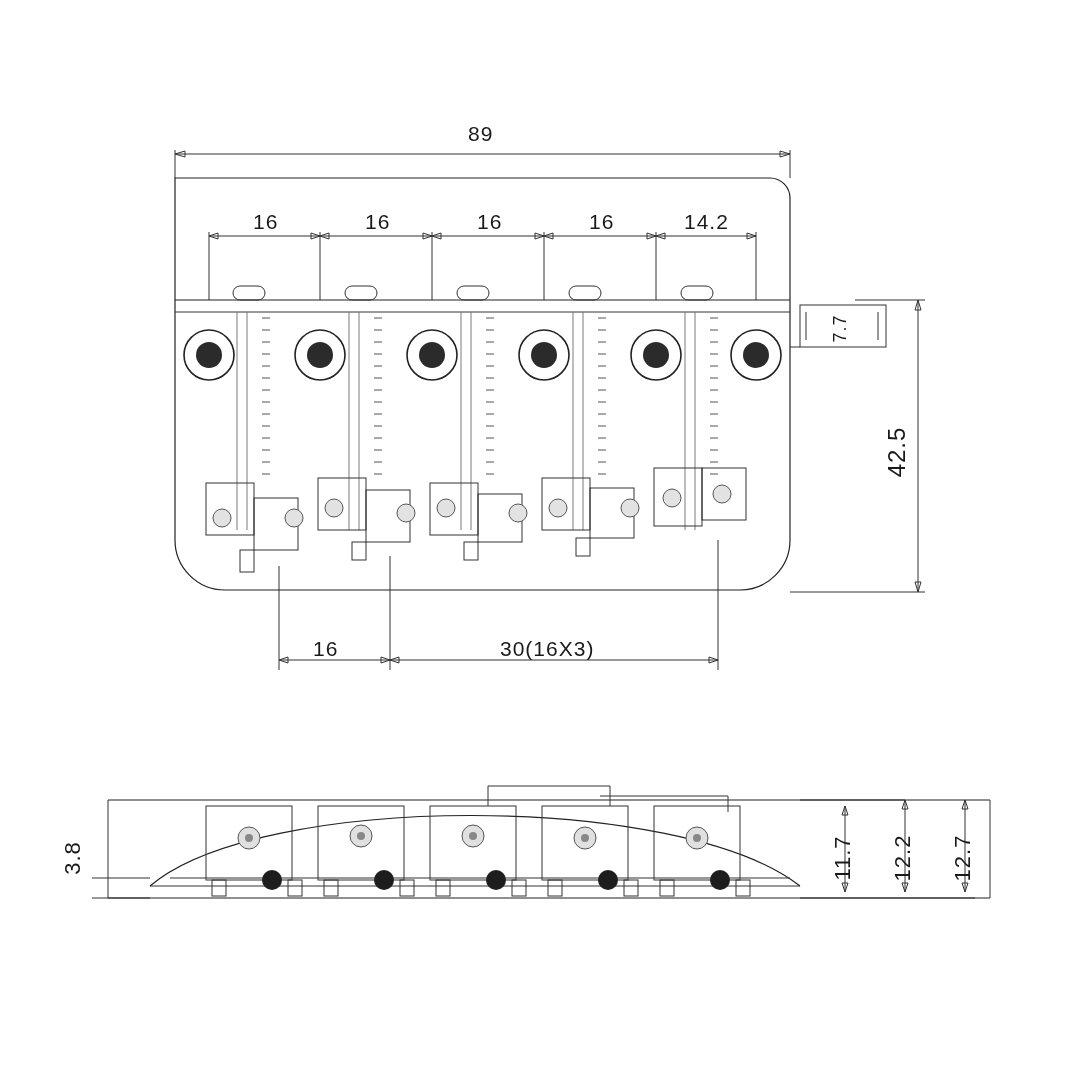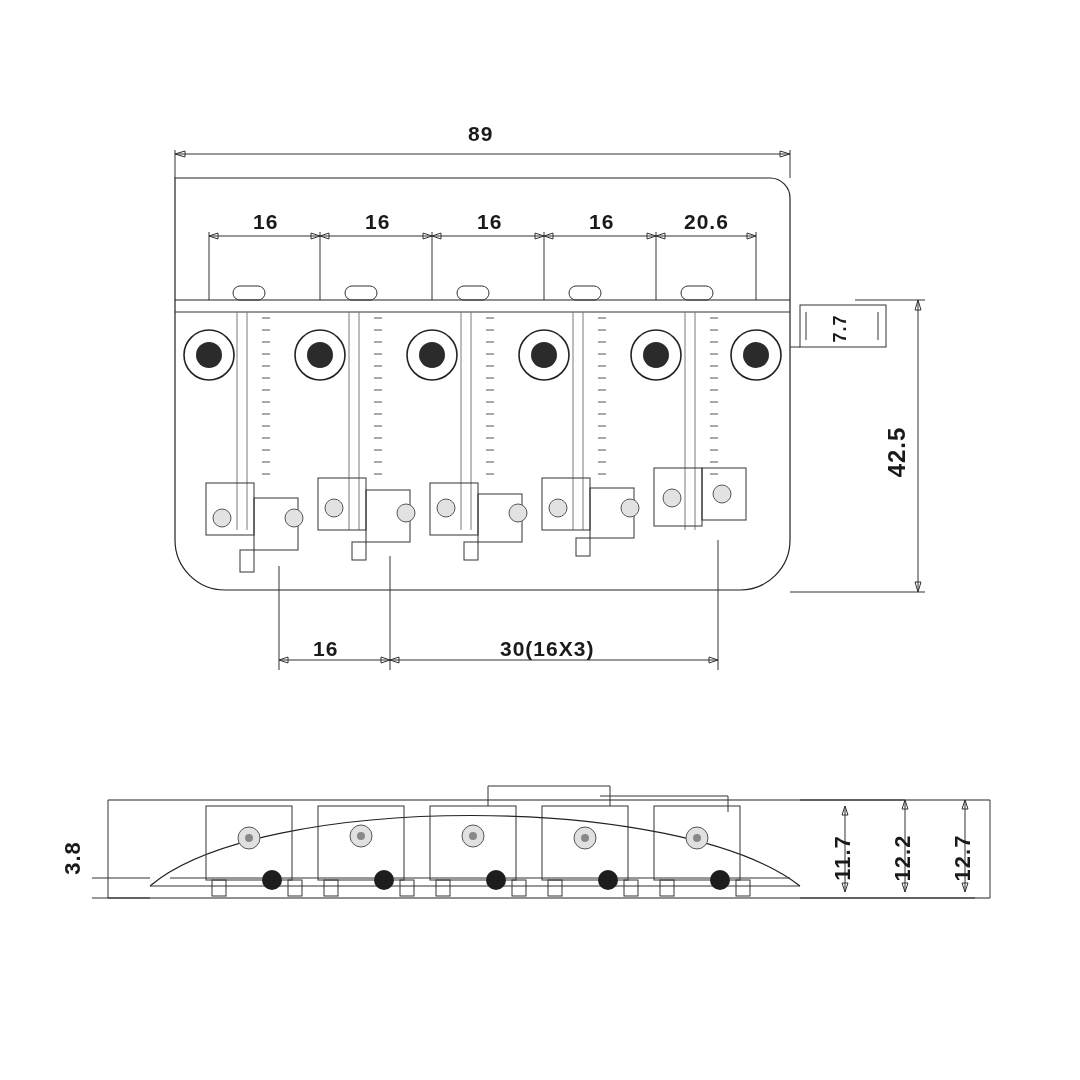--- a/index.html
+++ b/index.html
@@ -1,17 +1,17 @@
 <!DOCTYPE html>
 <html><head>
 <meta charset="utf-8">
 <style>
   html,body{margin:0;padding:0;background:#ffffff;}
   body{width:1080px;height:1080px;font-family:"Liberation Sans",sans-serif;color:#1a1a1a;overflow:hidden;}
-  #sheet{position:relative;width:1080px;height:916px;background:#fff;font-weight:bold;}
+  #sheet{position:relative;width:1080px;height:916px;background:#fff;}
   .dim-label{position:absolute;font-size:21px;letter-spacing:1px;color:#1a1a1a;white-space:nowrap;}
   .dim-label.vert{transform-origin:50% 50%;transform:rotate(-90deg);}
   svg{position:absolute;left:0;top:0;}
   .ln{stroke:#222;stroke-width:1.2;fill:none;}
   .ln-thin{stroke:#333;stroke-width:1;fill:none;}
   .ext{stroke:#333;stroke-width:1;fill:none;}
   .metal-l{stroke:#7a7a7a;stroke-width:1;fill:none;}
   .hatch{stroke:#555;stroke-width:1;fill:none;}
 </style>
 </head>
@@ -294,21 +294,21 @@
     </g>
 
   </svg>
 
   <div class="dim-label" style="left:468px;top:122px;">89</div>
 
   <div class="dim-label" style="left:253px;top:210px;">16</div>
   <div class="dim-label" style="left:365px;top:210px;">16</div>
   <div class="dim-label" style="left:477px;top:210px;">16</div>
   <div class="dim-label" style="left:589px;top:210px;">16</div>
-  <div class="dim-label" style="left:684px;top:210px;">20.6</div>
+  <div class="dim-label" style="left:684px;top:210px;">14.2</div>
 
   <div class="dim-label vert" style="left:826px;top:318px;font-size:18px;">7.7</div>
 
   <div class="dim-label vert" style="left:872px;top:438px;font-size:24px;">42.5</div>
 
   <div class="dim-label" style="left:313px;top:637px;">16</div>
   <div class="dim-label" style="left:500px;top:637px;">30(16X3)</div>
 
   <div class="dim-label vert" style="left:56px;top:845px;font-size:22px;">3.8</div>
   <div class="dim-label vert" style="left:820px;top:845px;font-size:22px;">11.7</div>

